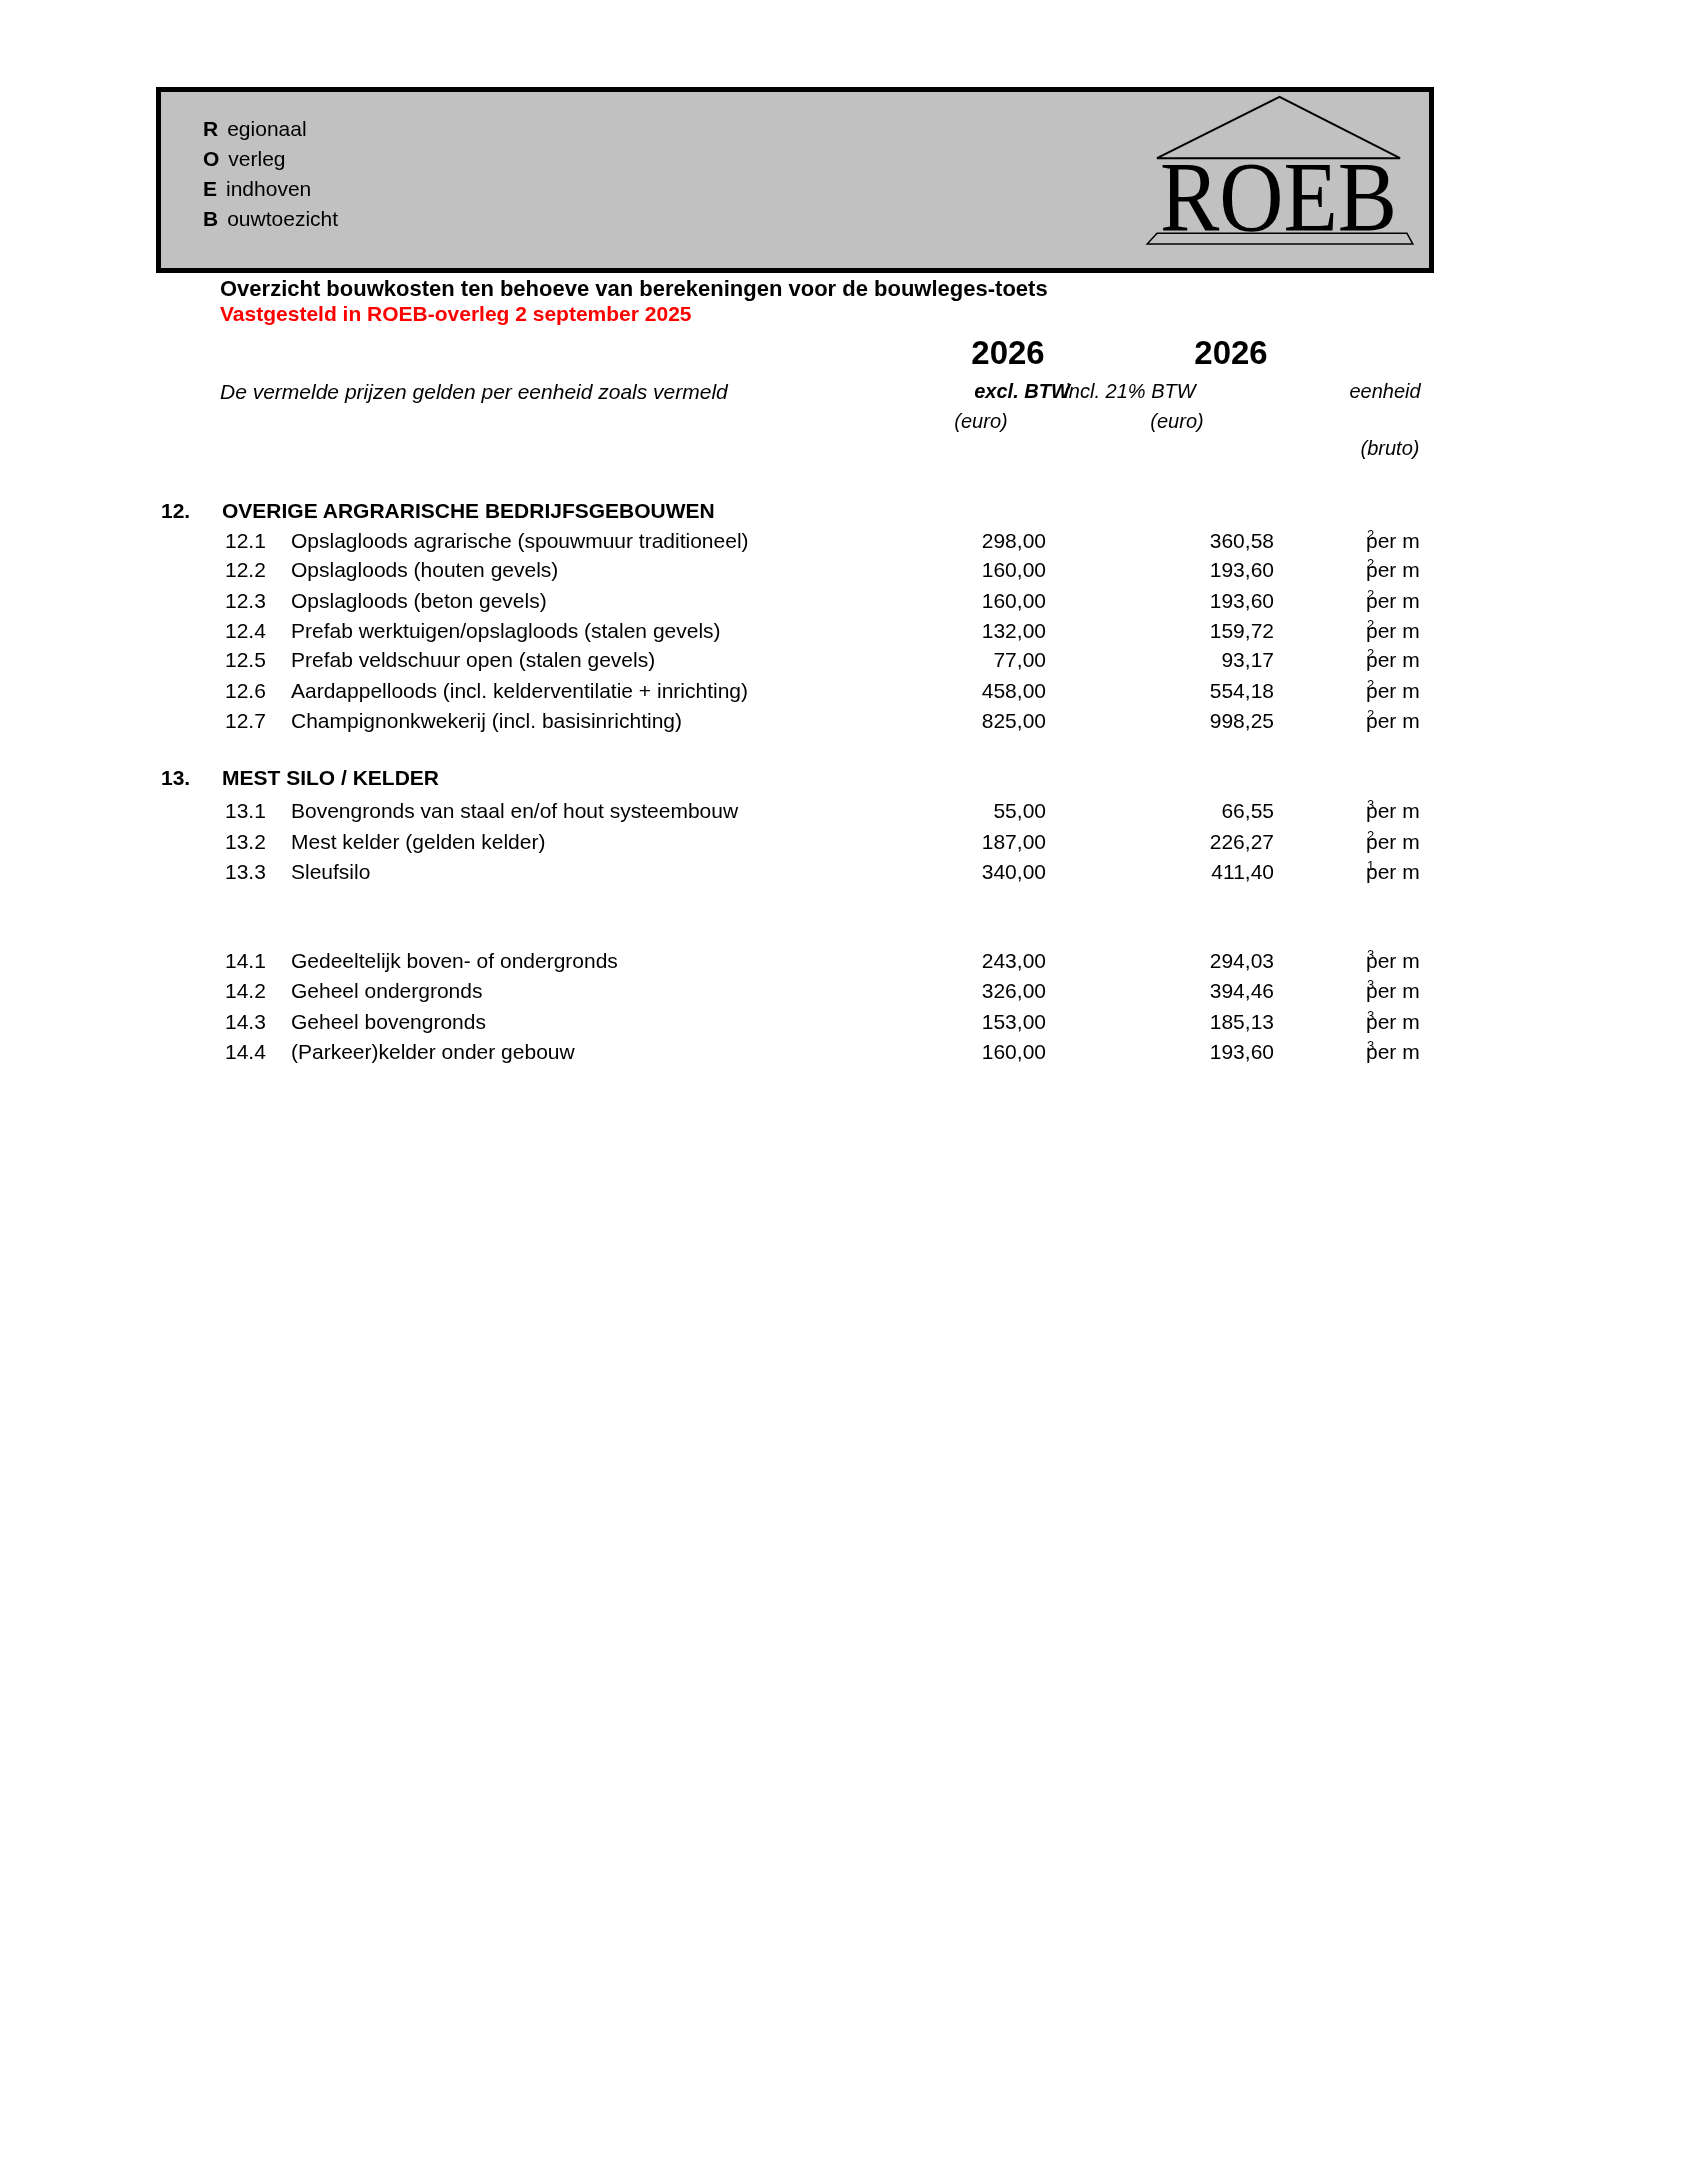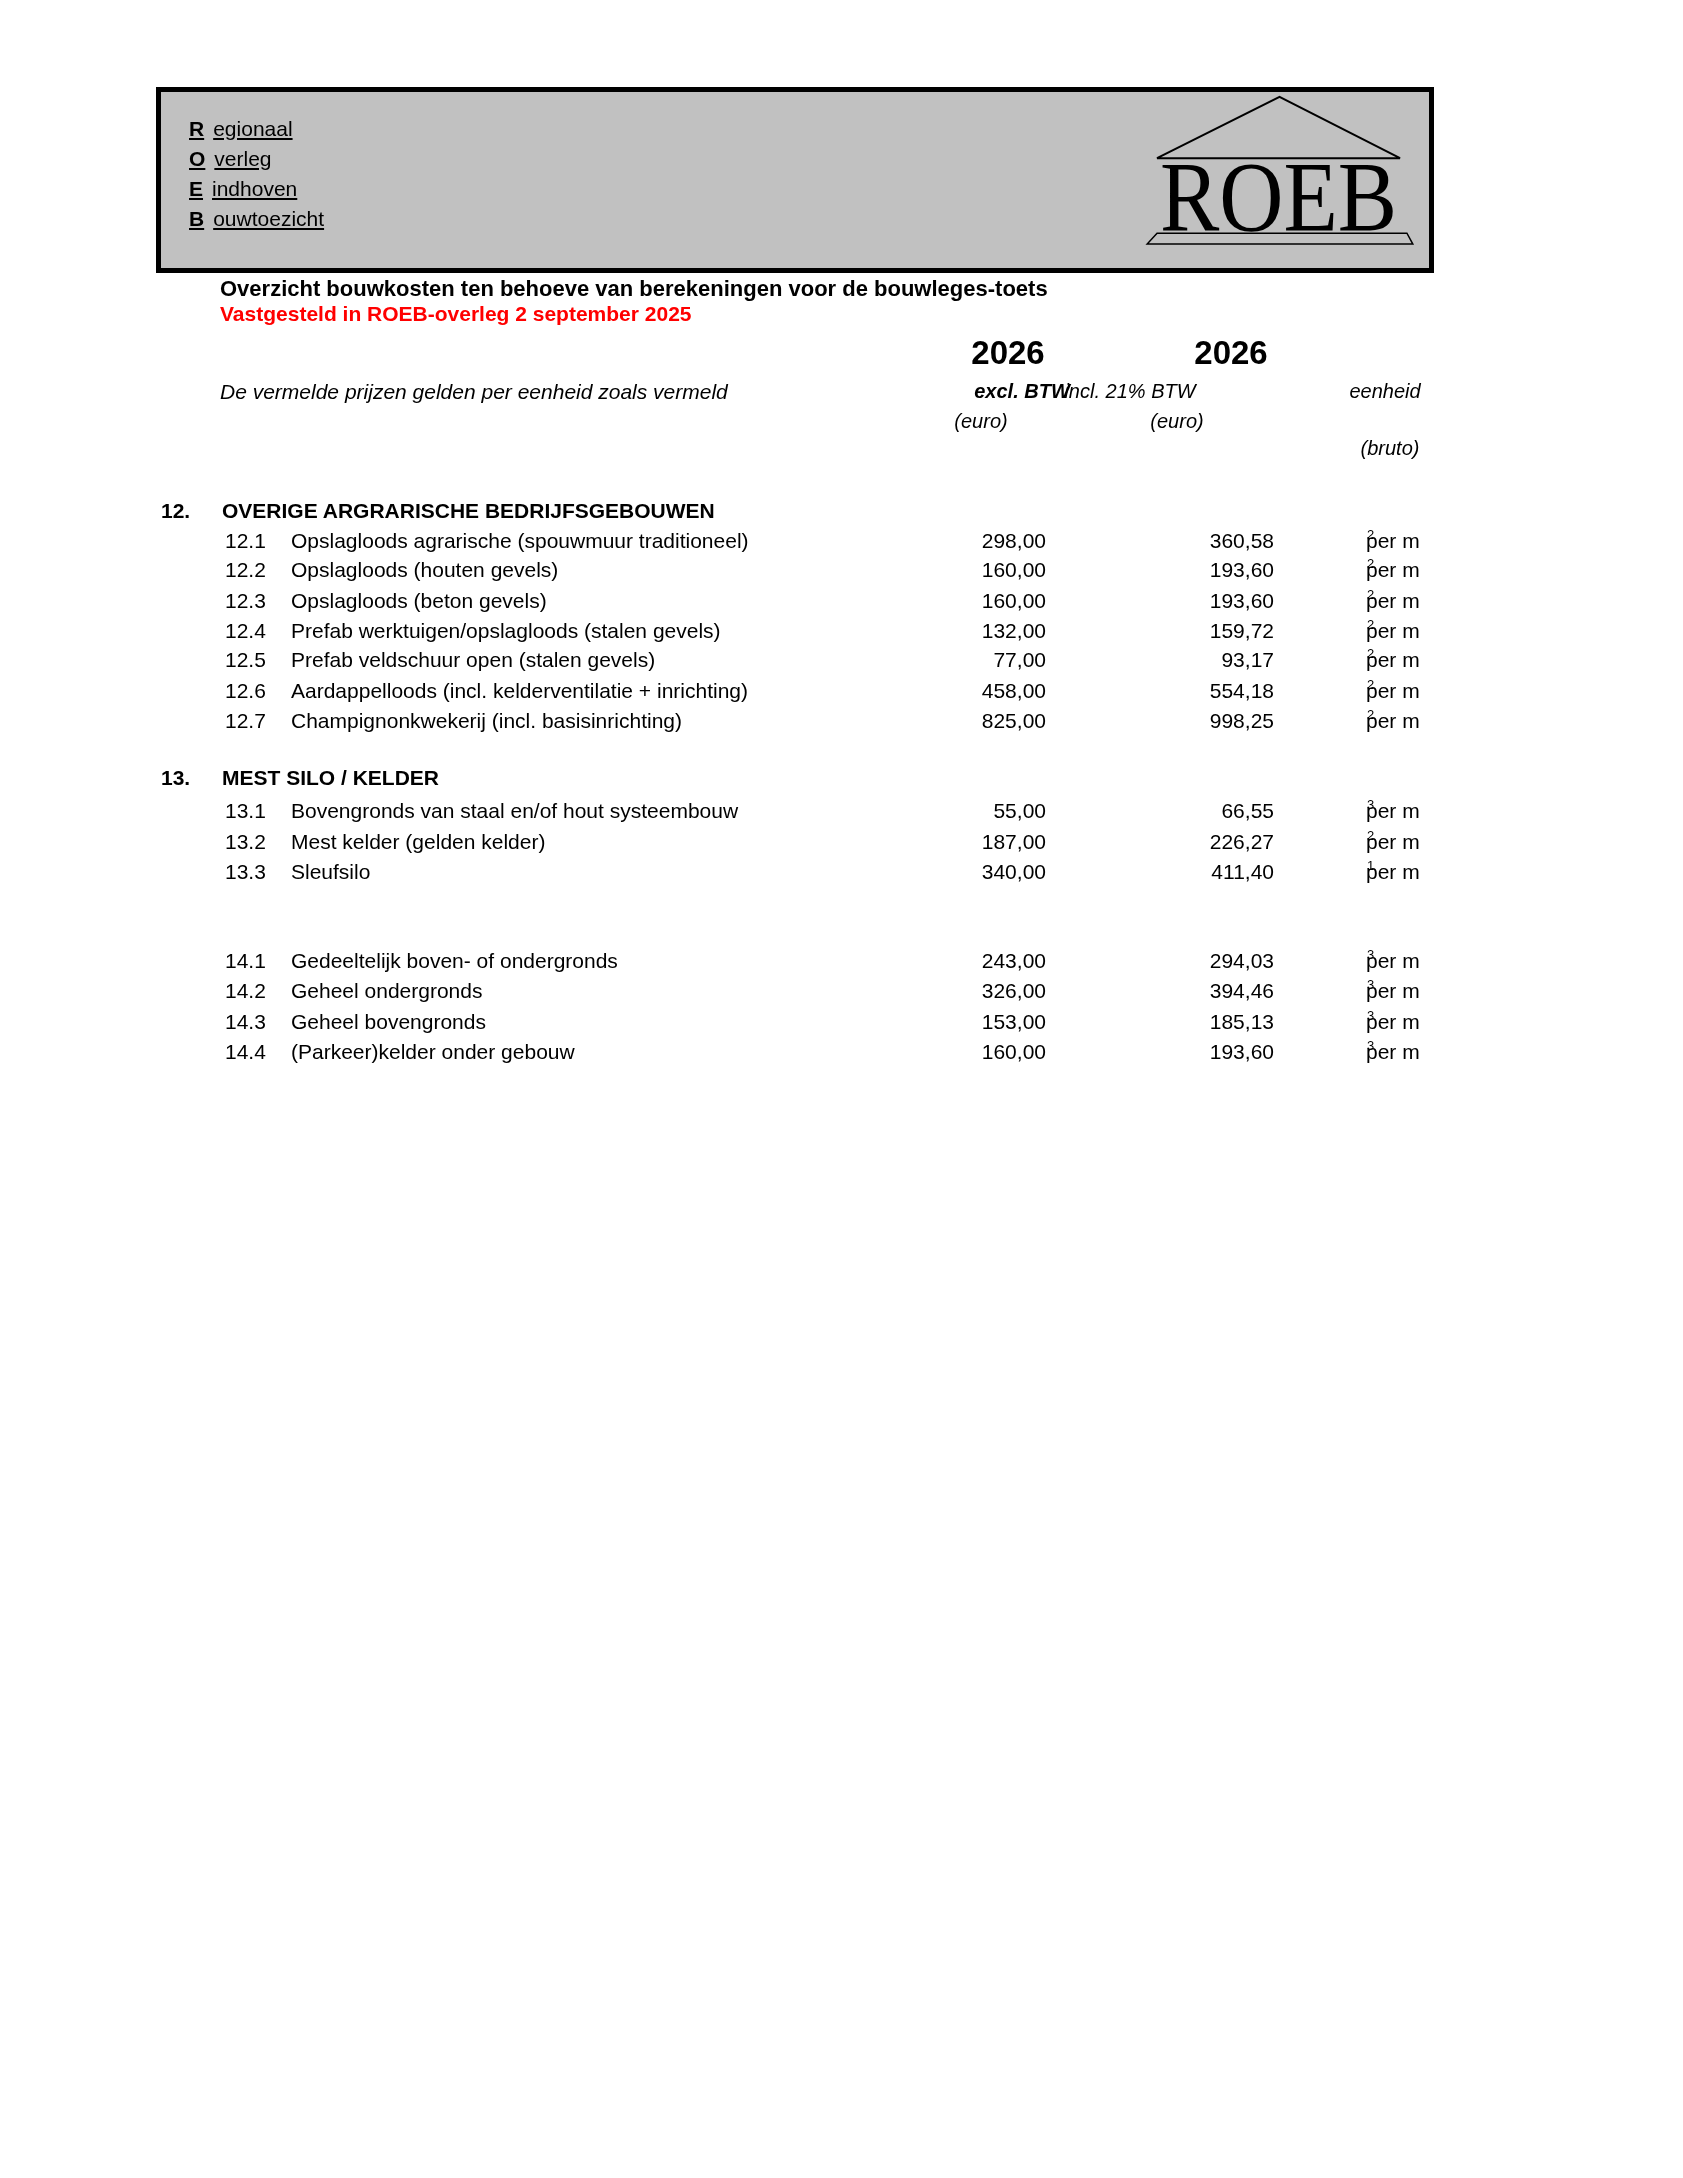--- a/index.html
+++ b/index.html
@@ -16,24 +16,23 @@
   
   .header-box {
     position: absolute;
     left: 156px; top: 87px;
     width: 1268px; height: 176px;
     background: var(--gray-fill, #c1c1c1);
     border: 5px solid #000000;
   }
   .acronym {
     position: absolute;
-    left: 28px; top: 22px;
+    left: 42px; top: 22px;
     font-size: 21px;
     line-height: 30px;
-    text-decoration: underline;
   }
   .acronym b { font-weight: bold; }
   .acronym .rest { margin-left: 9px; }
   .logo-svg { position: absolute; left: 975px; top: 0; }
 
   
   .doc-title {
     position: absolute; left: 220px; top: 276px;
     font-size: 22px; font-weight: bold; white-space: nowrap;
   }

